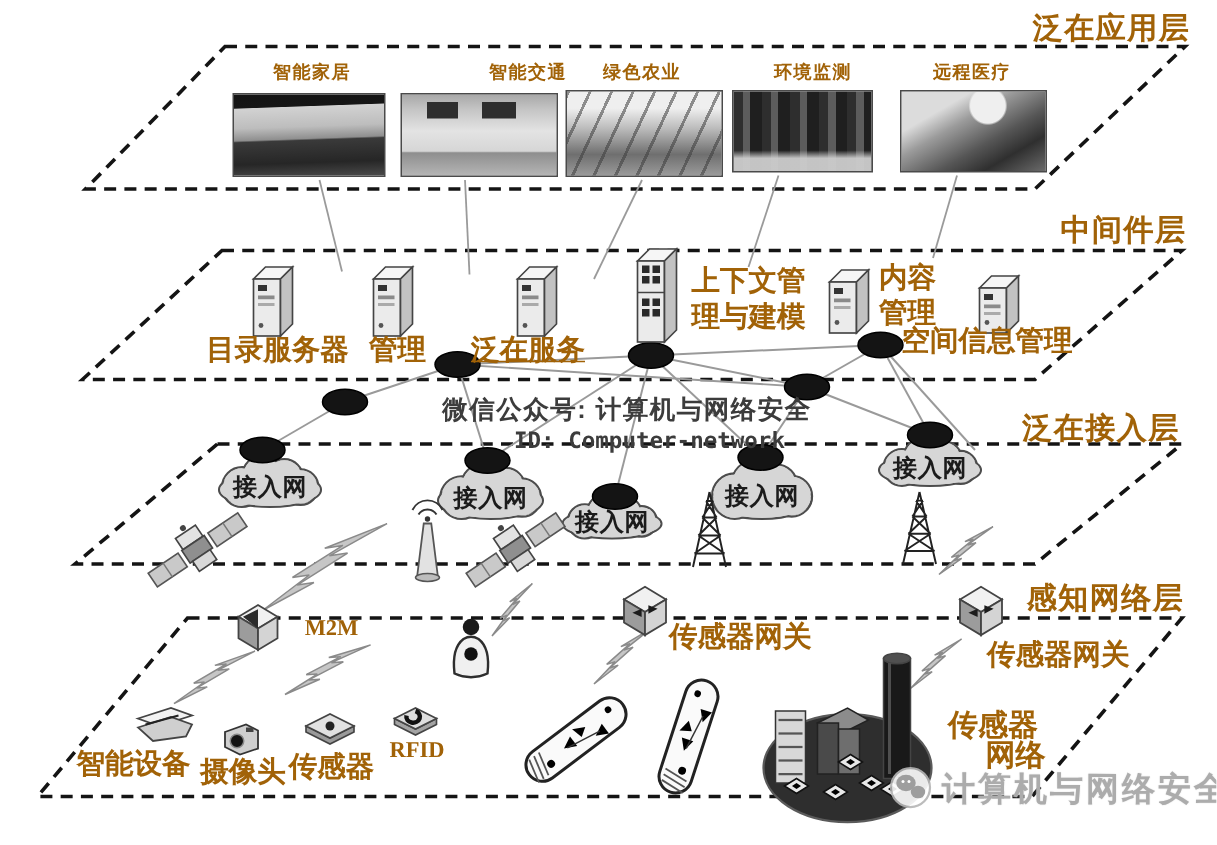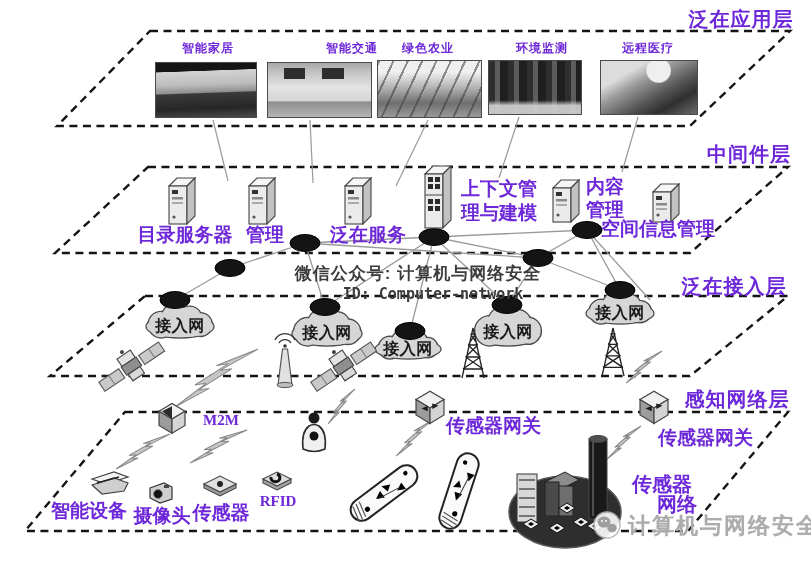--- a/index.html
+++ b/index.html
@@ -1,21 +1,21 @@
 <!DOCTYPE html>
 <html><head>
 <meta charset="utf-8">
 <style>
   html,body{margin:0;padding:0;background:#ffffff}
   .stage{position:relative;width:811px;height:563px;background:#fff;overflow:hidden;
          font-family:"Liberation Sans",sans-serif}
   #art{position:absolute;left:0;top:0}
   #labels{position:absolute;left:0;top:0;width:811px;height:563px;pointer-events:none}
   .lbl{position:absolute;transform:translate(-50%,-50%);white-space:nowrap;font-weight:700;
-       color:#6d28d9;font-size:19px;line-height:1}
+       color:#a16207;font-size:19px;line-height:1}
   .la{transform:translate(0,-50%)}
   .layer{font-size:20px;letter-spacing:1px}
   .app{font-size:12px;letter-spacing:1px}
   .cloudlbl{font-size:16px;letter-spacing:.5px;color:#1b1b1b}
   .serif{font-family:"Liberation Serif",serif;font-size:15px}
   .wm1{font-size:17px;color:#3c3c3c;letter-spacing:1px}
   .wm2{font-family:"DejaVu Sans Mono",monospace;font-size:15px;font-weight:700;color:#3c3c3c}
   .foot{font-size:22px;color:#acacac;letter-spacing:2px;text-shadow:0 0 1px #d8d8d8}
   .sn{font-size:20px}
   .photo{position:absolute;border:1px solid #4a4a4a;box-sizing:border-box}
@@ -363,21 +363,21 @@
       <div class="lbl app" style="left: 542px; top: 48px;">环境监测</div>
       <div class="photo p5" style="left: 600px; top: 60px; width: 98px; height: 55px;"></div>
       <div class="lbl app" style="left: 648px; top: 48px;">远程医疗</div>
       <div class="lbl cloudlbl" style="left: 180px; top: 326px;">接入网</div>
       <div class="lbl cloudlbl" style="left: 327px; top: 333px;">接入网</div>
       <div class="lbl cloudlbl" style="left: 408px; top: 349px;">接入网</div>
       <div class="lbl cloudlbl" style="left: 508px; top: 332px;">接入网</div>
       <div class="lbl cloudlbl" style="left: 620px; top: 313px;">接入网</div>
       <div class="lbl" style="left: 185px; top: 234px;">目录服务器</div>
       <div class="lbl" style="left: 265px; top: 234px;">管理</div>
-      <div class="lbl" style="left: 368px; top: 234px;">泛在服务</div>
+      <div class="lbl" style="left: 352px; top: 234px; text-decoration: underline;">泛在服务</div>
       <div class="lbl la" style="left: 461px; top: 188px;">上下文管</div>
       <div class="lbl la" style="left: 461px; top: 212px;">理与建模</div>
       <div class="lbl la" style="left: 586px; top: 186px;">内容</div>
       <div class="lbl la" style="left: 586px; top: 209px;">管理</div>
       <div class="lbl" style="left: 658px; top: 228px;">空间信息管理</div>
       <div class="lbl" style="left: 89px; top: 510px;">智能设备</div>
       <div class="lbl" style="left: 162px; top: 515px; text-align: right;">摄像头</div>
       <div class="lbl" style="left: 221px; top: 512px;">传感器</div>
       <div class="lbl serif" style="left: 278px; top: 501px;">RFID</div>
       <div class="lbl sn" style="left: 662px; top: 484px;">传感器</div>

